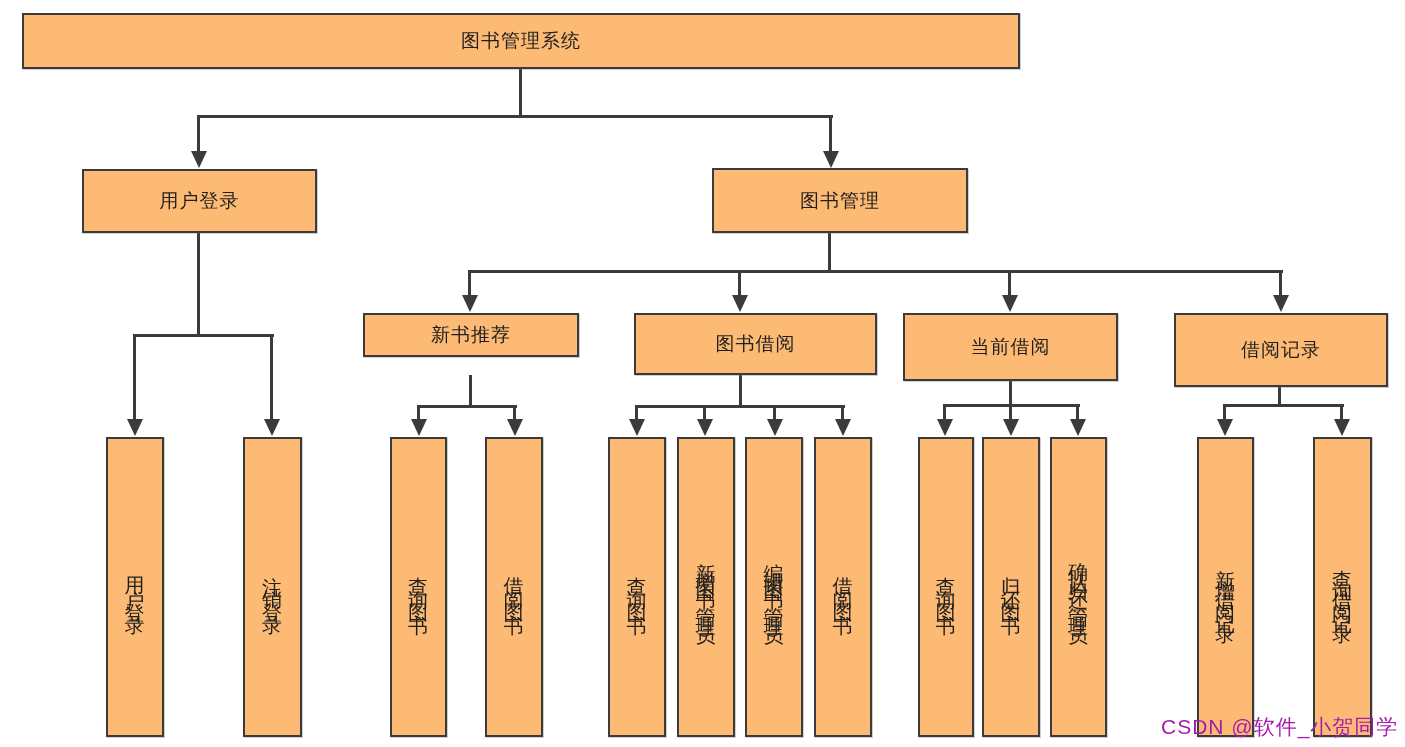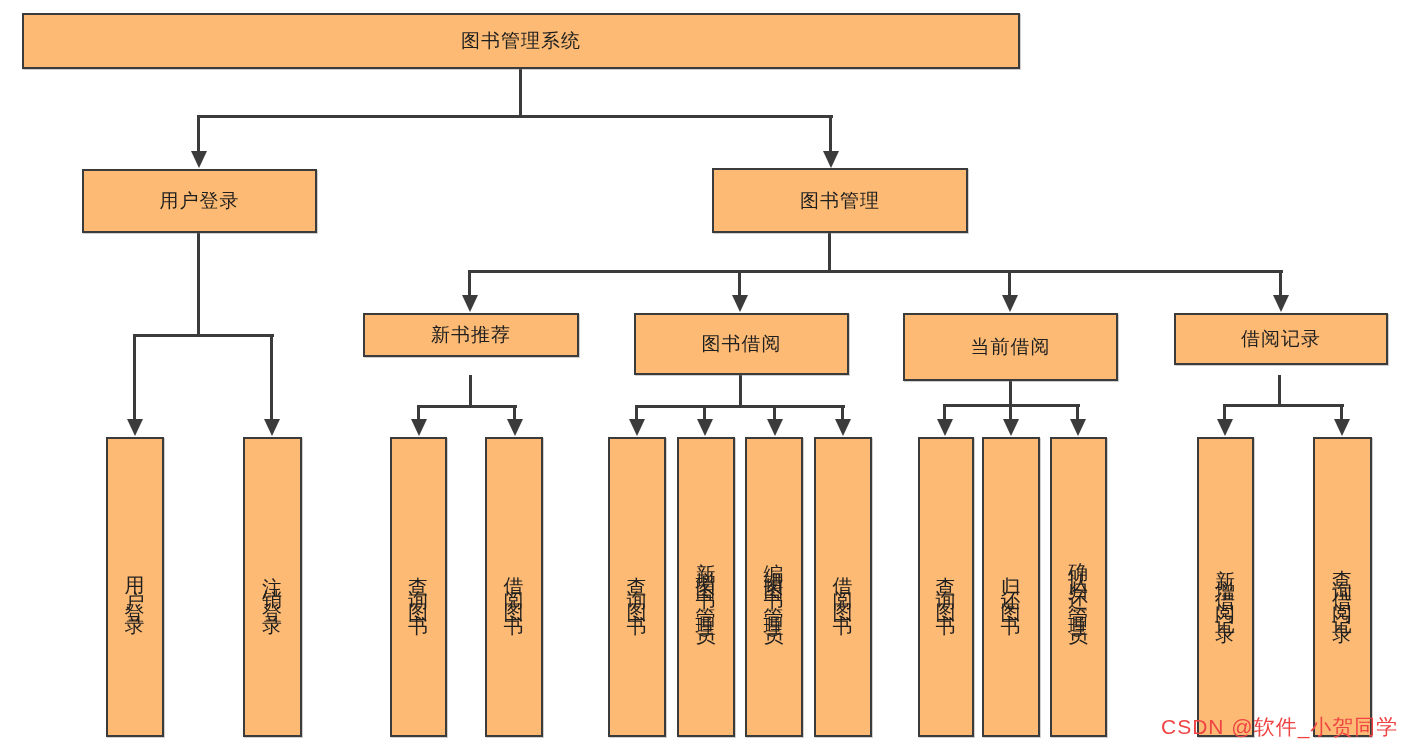--- a/index.html
+++ b/index.html
@@ -37,21 +37,21 @@
     position:absolute;width:0;height:0;
     border-left:8px solid transparent;
     border-right:8px solid transparent;
     border-top:17px solid #3b3b3b;
     z-index:1;
   }
   .watermark{
     position:absolute;
     left:1161px;top:713px;
     font-size:21px;
-    color:#ef4444;
+    color:#a21caf;
     letter-spacing:1px;
     white-space:nowrap;
     z-index:3;
   }
 </style>
 </head>
 <body>
 
 <div class="stage">
 
@@ -115,25 +115,25 @@
   <div class="tri" style="left:1334px;top:419px;"></div>
 
   <div class="box" style="left:22px;top:13px;width:998px;height:56px;">图书管理系统</div>
 
   <div class="box" style="left:82px;top:169px;width:235px;height:64px;">用户登录</div>
 
   <div class="box" style="left:712px;top:168px;width:256px;height:65px;">图书管理</div>
 
   <div class="box" style="left:363px;top:313px;width:216px;height:44px;">新书推荐</div>
 
-  <div class="box" style="left:634px;top:313px;width:215px;height:62px;">图书借阅</div>
+  <div class="box" style="left:634px;top:313px;width:243px;height:62px;">图书借阅</div>
 
   <div class="box" style="left:903px;top:313px;width:215px;height:68px;">当前借阅</div>
 
-  <div class="box" style="left:1174px;top:313px;width:214px;height:52px;">借阅记录</div>
+  <div class="box" style="left:1174px;top:313px;width:214px;height:74px;">借阅记录</div>
 
   <div class="box leaf" style="left:106px;top:437px;width:58px;height:300px;">用户登录</div>
   <div class="box leaf" style="left:243px;top:437px;width:59px;height:300px;">注销登录</div>
 
   <div class="box leaf" style="left:390px;top:437px;width:57px;height:300px;">查询图书</div>
   <div class="box leaf" style="left:485px;top:437px;width:58px;height:300px;">借阅图书</div>
 
   <div class="box leaf" style="left:608px;top:437px;width:58px;height:300px;">查询图书</div>
   <div class="box leaf ls-long" style="left:677px;top:437px;width:58px;height:300px;">新增图书（管理员）</div>
   <div class="box leaf ls-long" style="left:745px;top:437px;width:58px;height:300px;">编辑图书（管理员）</div>

